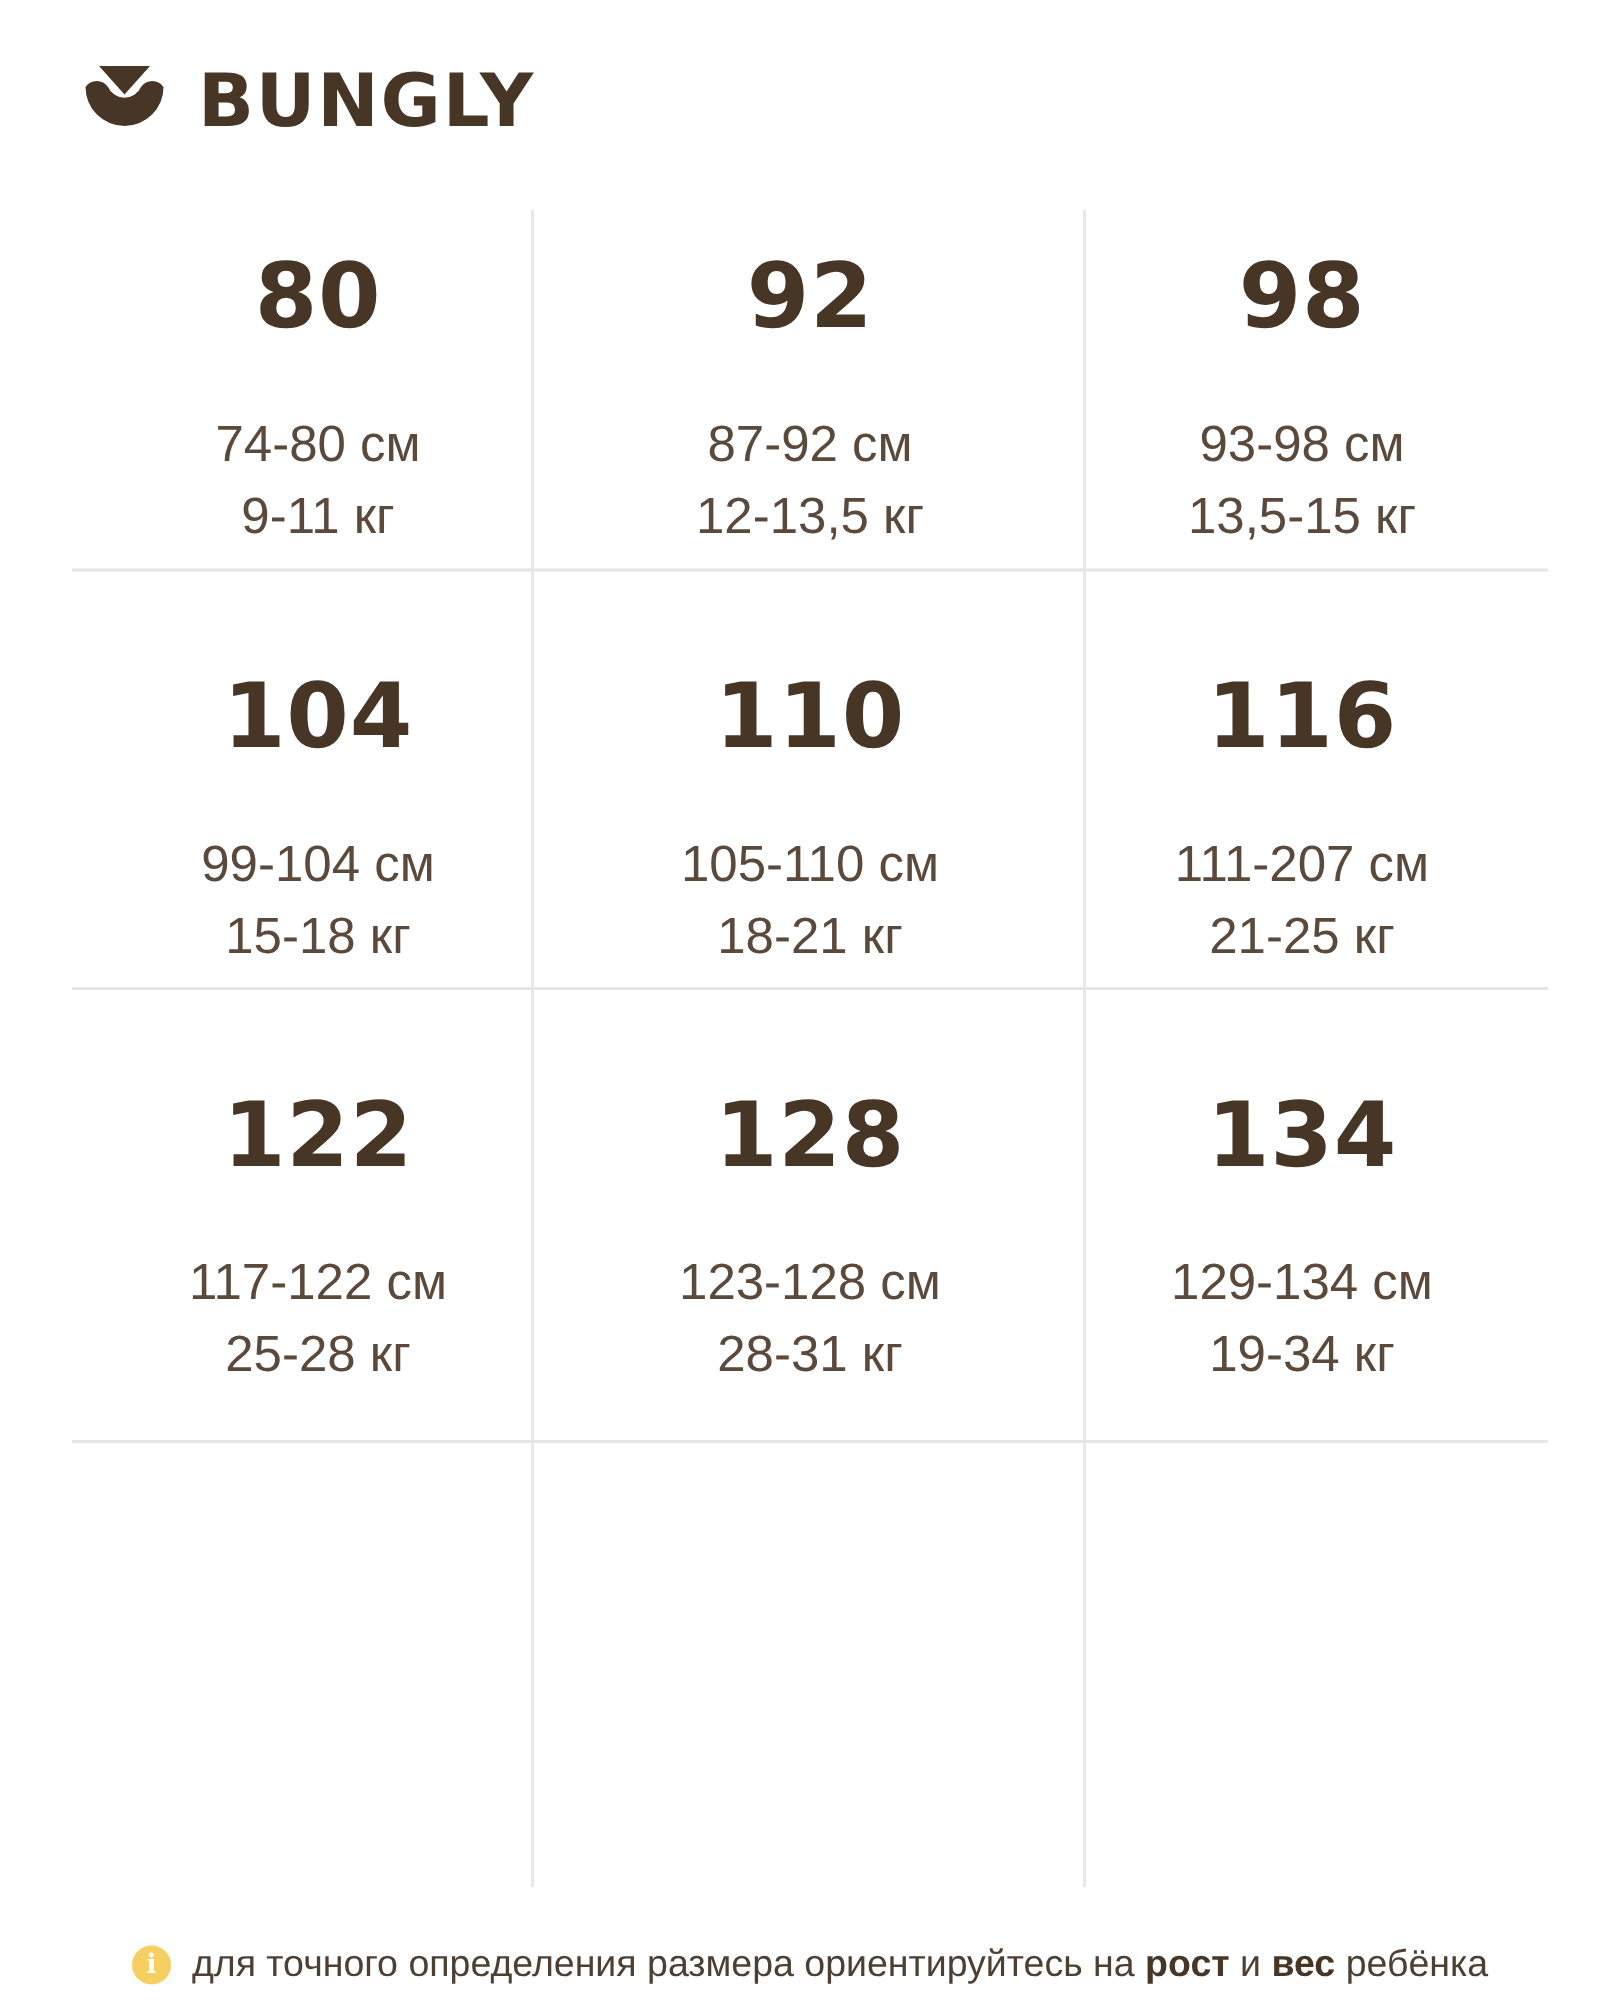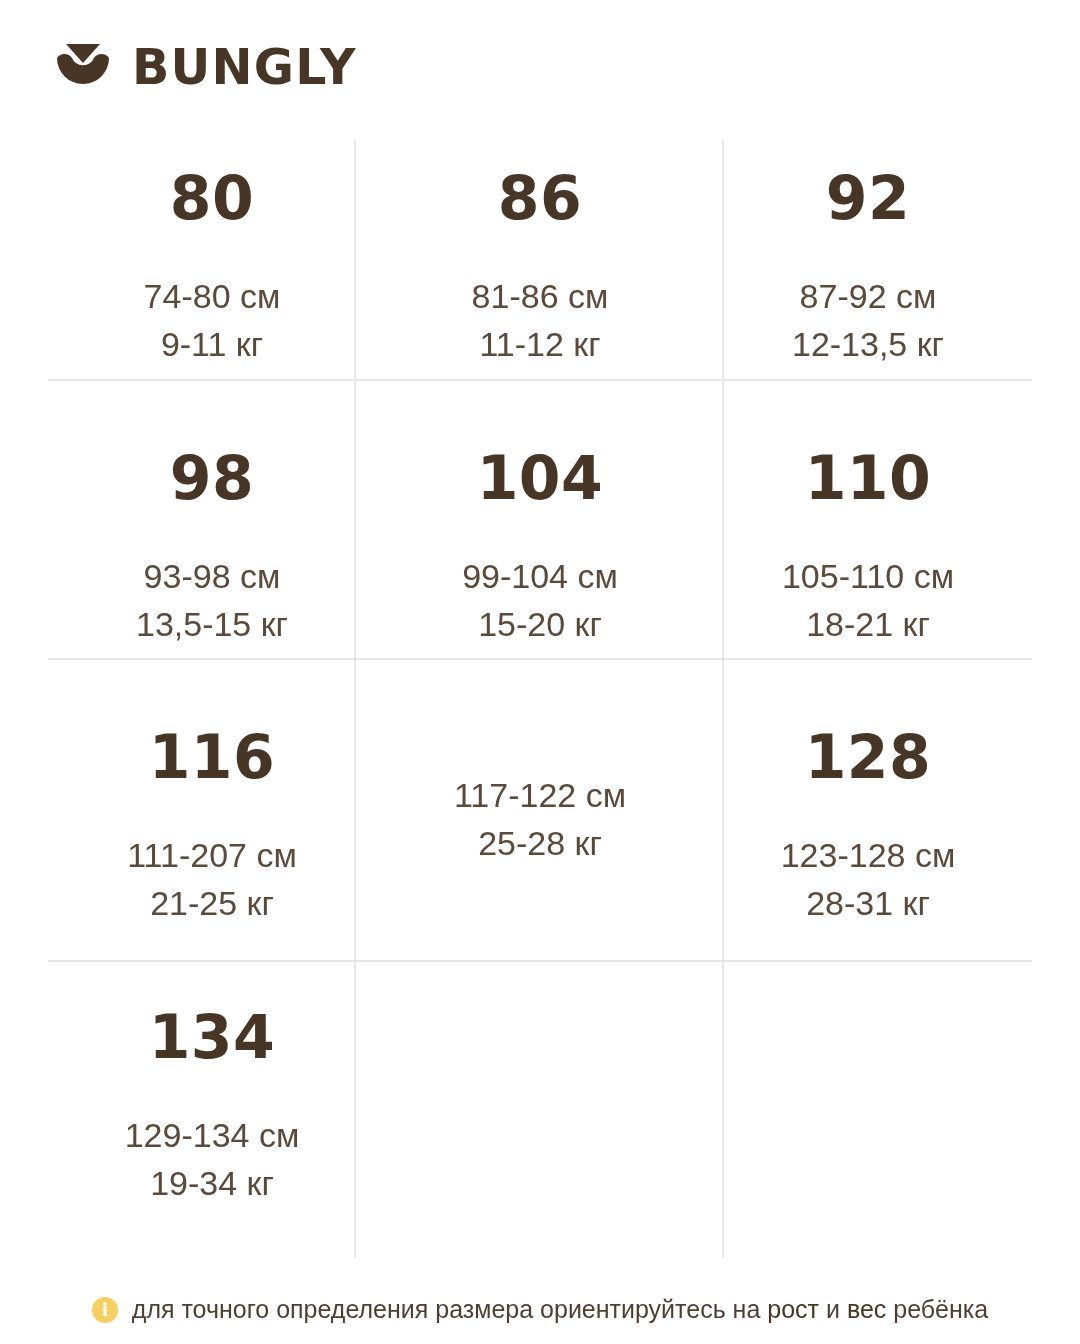--- a/index.html
+++ b/index.html
@@ -133,21 +133,21 @@
     font-family: "DejaVu Serif", serif;
     line-height: 1;
   }
   .footer-text {
     font-size: 25px;
     color: #4e3f33;
     white-space: nowrap;
     font-family: "Liberation Sans", sans-serif;
   }
   .footer-text b {
-    font-weight: normal;
+    font-weight: bold;
     color: #473626;
   }
 </style>
 </head>
 <body>
 
 <div class="page">
 
   <div class="header">
     <div class="logo-mark">
@@ -168,52 +168,48 @@
     <div class="hline" style="top:518px;"></div>
     <div class="hline" style="top:820px;"></div>
 
     <div class="grid-rows">
       <div class="cell">
         <div class="cell-size">80</div>
         <div class="cell-detail first">74-80 см</div>
         <div class="cell-detail">9-11 кг</div>
       </div>
       <div class="cell">
-        <div class="cell-size">86</div>
-        <div class="cell-detail first">81-86 см</div>
-        <div class="cell-detail">11-12 кг</div>
-      </div>
-      <div class="cell">
         <div class="cell-size">92</div>
         <div class="cell-detail first">87-92 см</div>
         <div class="cell-detail">12-13,5 кг</div>
       </div>
 
       <div class="cell">
         <div class="cell-size">98</div>
         <div class="cell-detail first">93-98 см</div>
         <div class="cell-detail">13,5-15 кг</div>
       </div>
       <div class="cell">
         <div class="cell-size">104</div>
         <div class="cell-detail first">99-104 см</div>
-        <div class="cell-detail">15-20 кг</div>
+        <div class="cell-detail">15-18 кг</div>
       </div>
       <div class="cell">
         <div class="cell-size">110</div>
         <div class="cell-detail first">105-110 см</div>
         <div class="cell-detail">18-21 кг</div>
       </div>
 
       <div class="cell">
         <div class="cell-size">116</div>
         <div class="cell-detail first">111-207 см</div>
         <div class="cell-detail">21-25 кг</div>
       </div>
       <div class="cell">
+        <div class="cell-size">122</div>
         <div class="cell-detail first">117-122 см</div>
         <div class="cell-detail">25-28 кг</div>
       </div>
       <div class="cell">
         <div class="cell-size">128</div>
         <div class="cell-detail first">123-128 см</div>
         <div class="cell-detail">28-31 кг</div>
       </div>
 
       <div class="cell">

